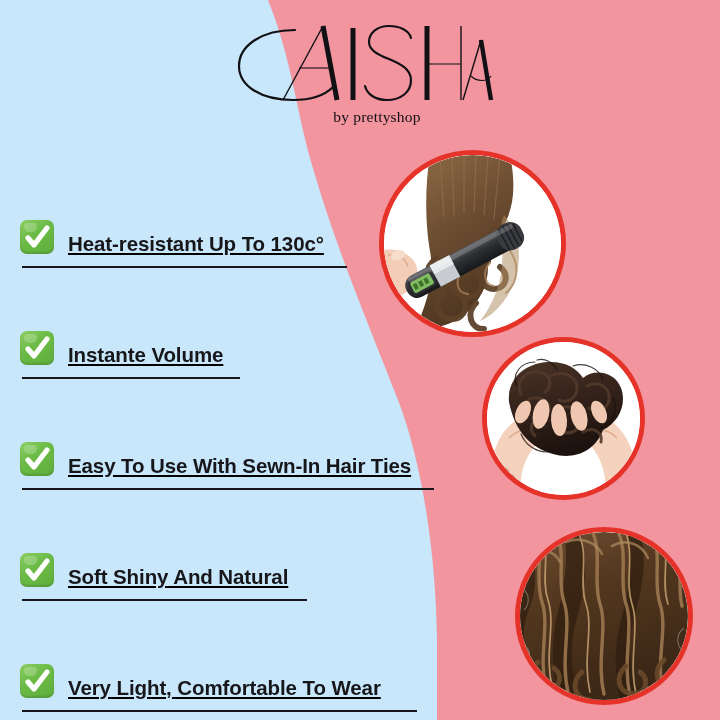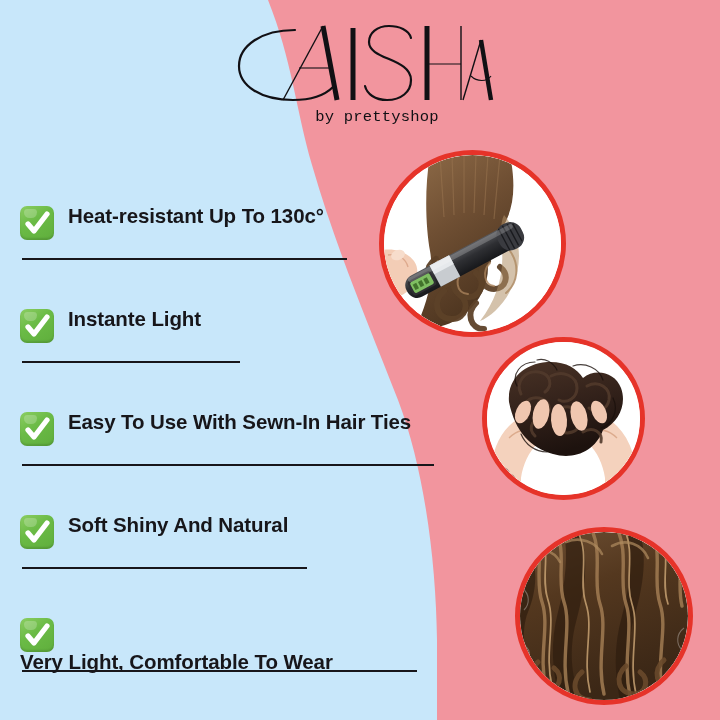--- a/index.html
+++ b/index.html
@@ -44,45 +44,46 @@
     z-index: 6;
   }
   .logo-svg {
     display: block;
     margin: 0 auto;
     width: 270px;
     height: 86px;
   }
   .logo-sub {
     margin-top: 4px;
-    font-family: Liberation Mono, monospace;
+    font-family: Liberation Serif, serif;
     font-size: 15.5px;
     font-weight: 400;
     letter-spacing: 0.2px;
     color: #111014;
     text-align: center;
     padding-left: 34px;
   }
 
   
   .features {
     position: absolute;
     left: 20px;
     top: 206px;
     z-index: 5;
   }
   .feature {
     position: relative;
     display: flex;
-    align-items: flex-start;
+    align-items: flex-end;
     height: 48px;
     margin-bottom: 49px;
-    padding-bottom: 6px;
-  }
-  .feature:last-child { margin-bottom: 16px; flex-direction: column; }
+    padding-bottom: 14px;
+    text-decoration: underline;
+  }
+  .feature:last-child { margin-bottom: 16px; }
 
   .feature .rule {
     position: absolute;
     left: 2px;
     bottom: 0;
     height: 2px;
     background: #17161a;
   }
 
   .check-icon {
@@ -202,21 +203,21 @@
       <div class="feature-label">Heat-resistant Up To 130c°</div>
     </div>
 
     <div class="feature">
       <div class="rule" style="width:218px"></div>
       <div class="check-icon">
         <svg width="34" height="34" viewBox="0 0 34 34">
           <path d="M8,18 L14,25 L27,8" fill="none" stroke="#ffffff" stroke-width="5.2" stroke-linecap="round" stroke-linejoin="round"></path>
         </svg>
       </div>
-      <div class="feature-label">Instante Light</div>
+      <div class="feature-label">Instante Volume</div>
     </div>
 
     <div class="feature">
       <div class="rule" style="width:412px"></div>
       <div class="check-icon">
         <svg width="34" height="34" viewBox="0 0 34 34">
           <path d="M8,18 L14,25 L27,8" fill="none" stroke="#ffffff" stroke-width="5.2" stroke-linecap="round" stroke-linejoin="round"></path>
         </svg>
       </div>
       <div class="feature-label">Easy To Use With Sewn-In Hair Ties</div>

